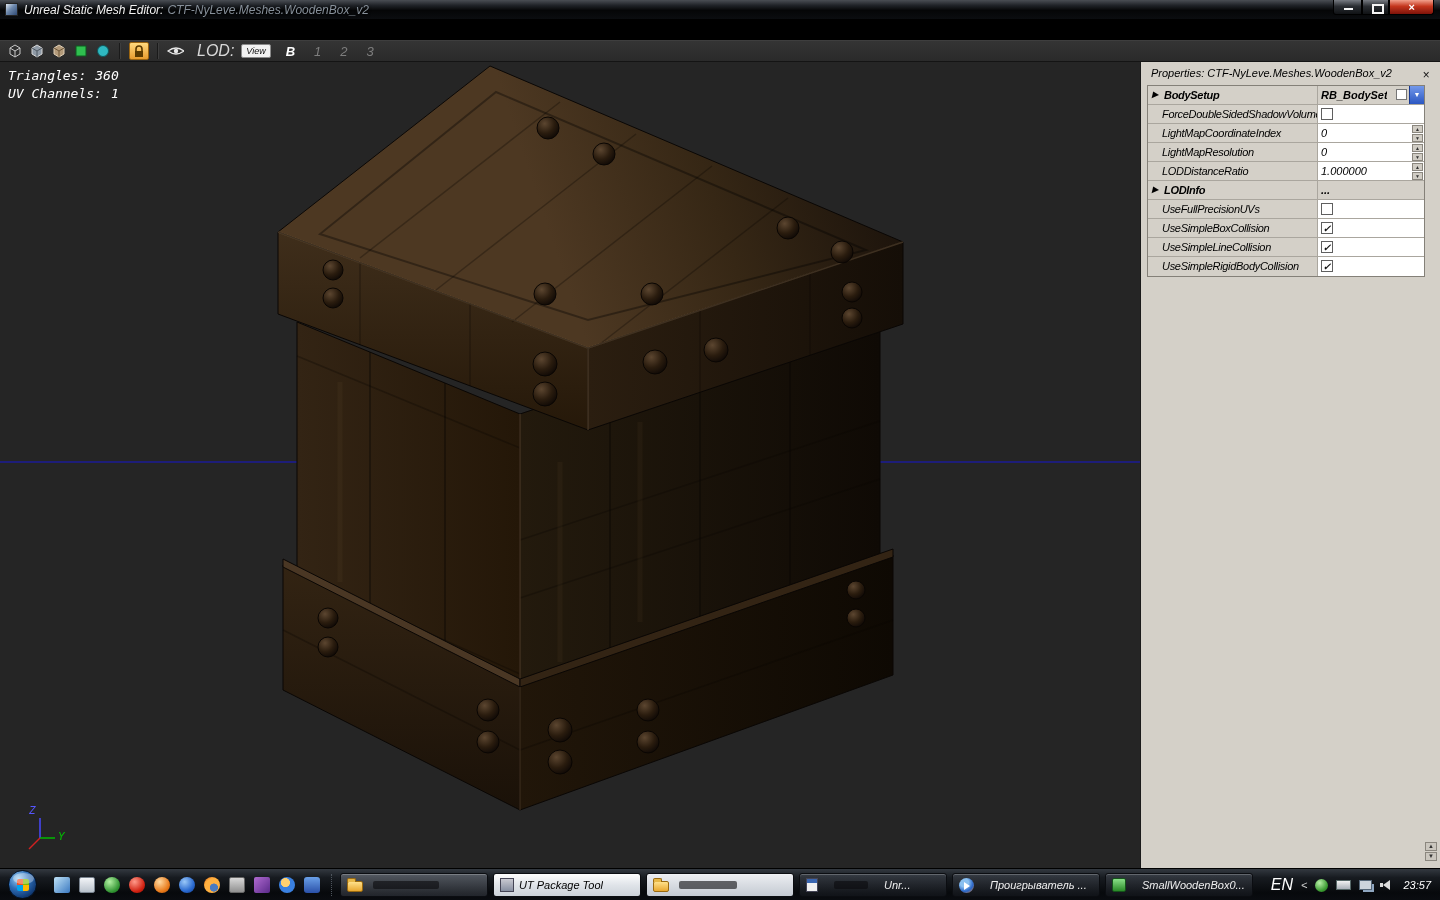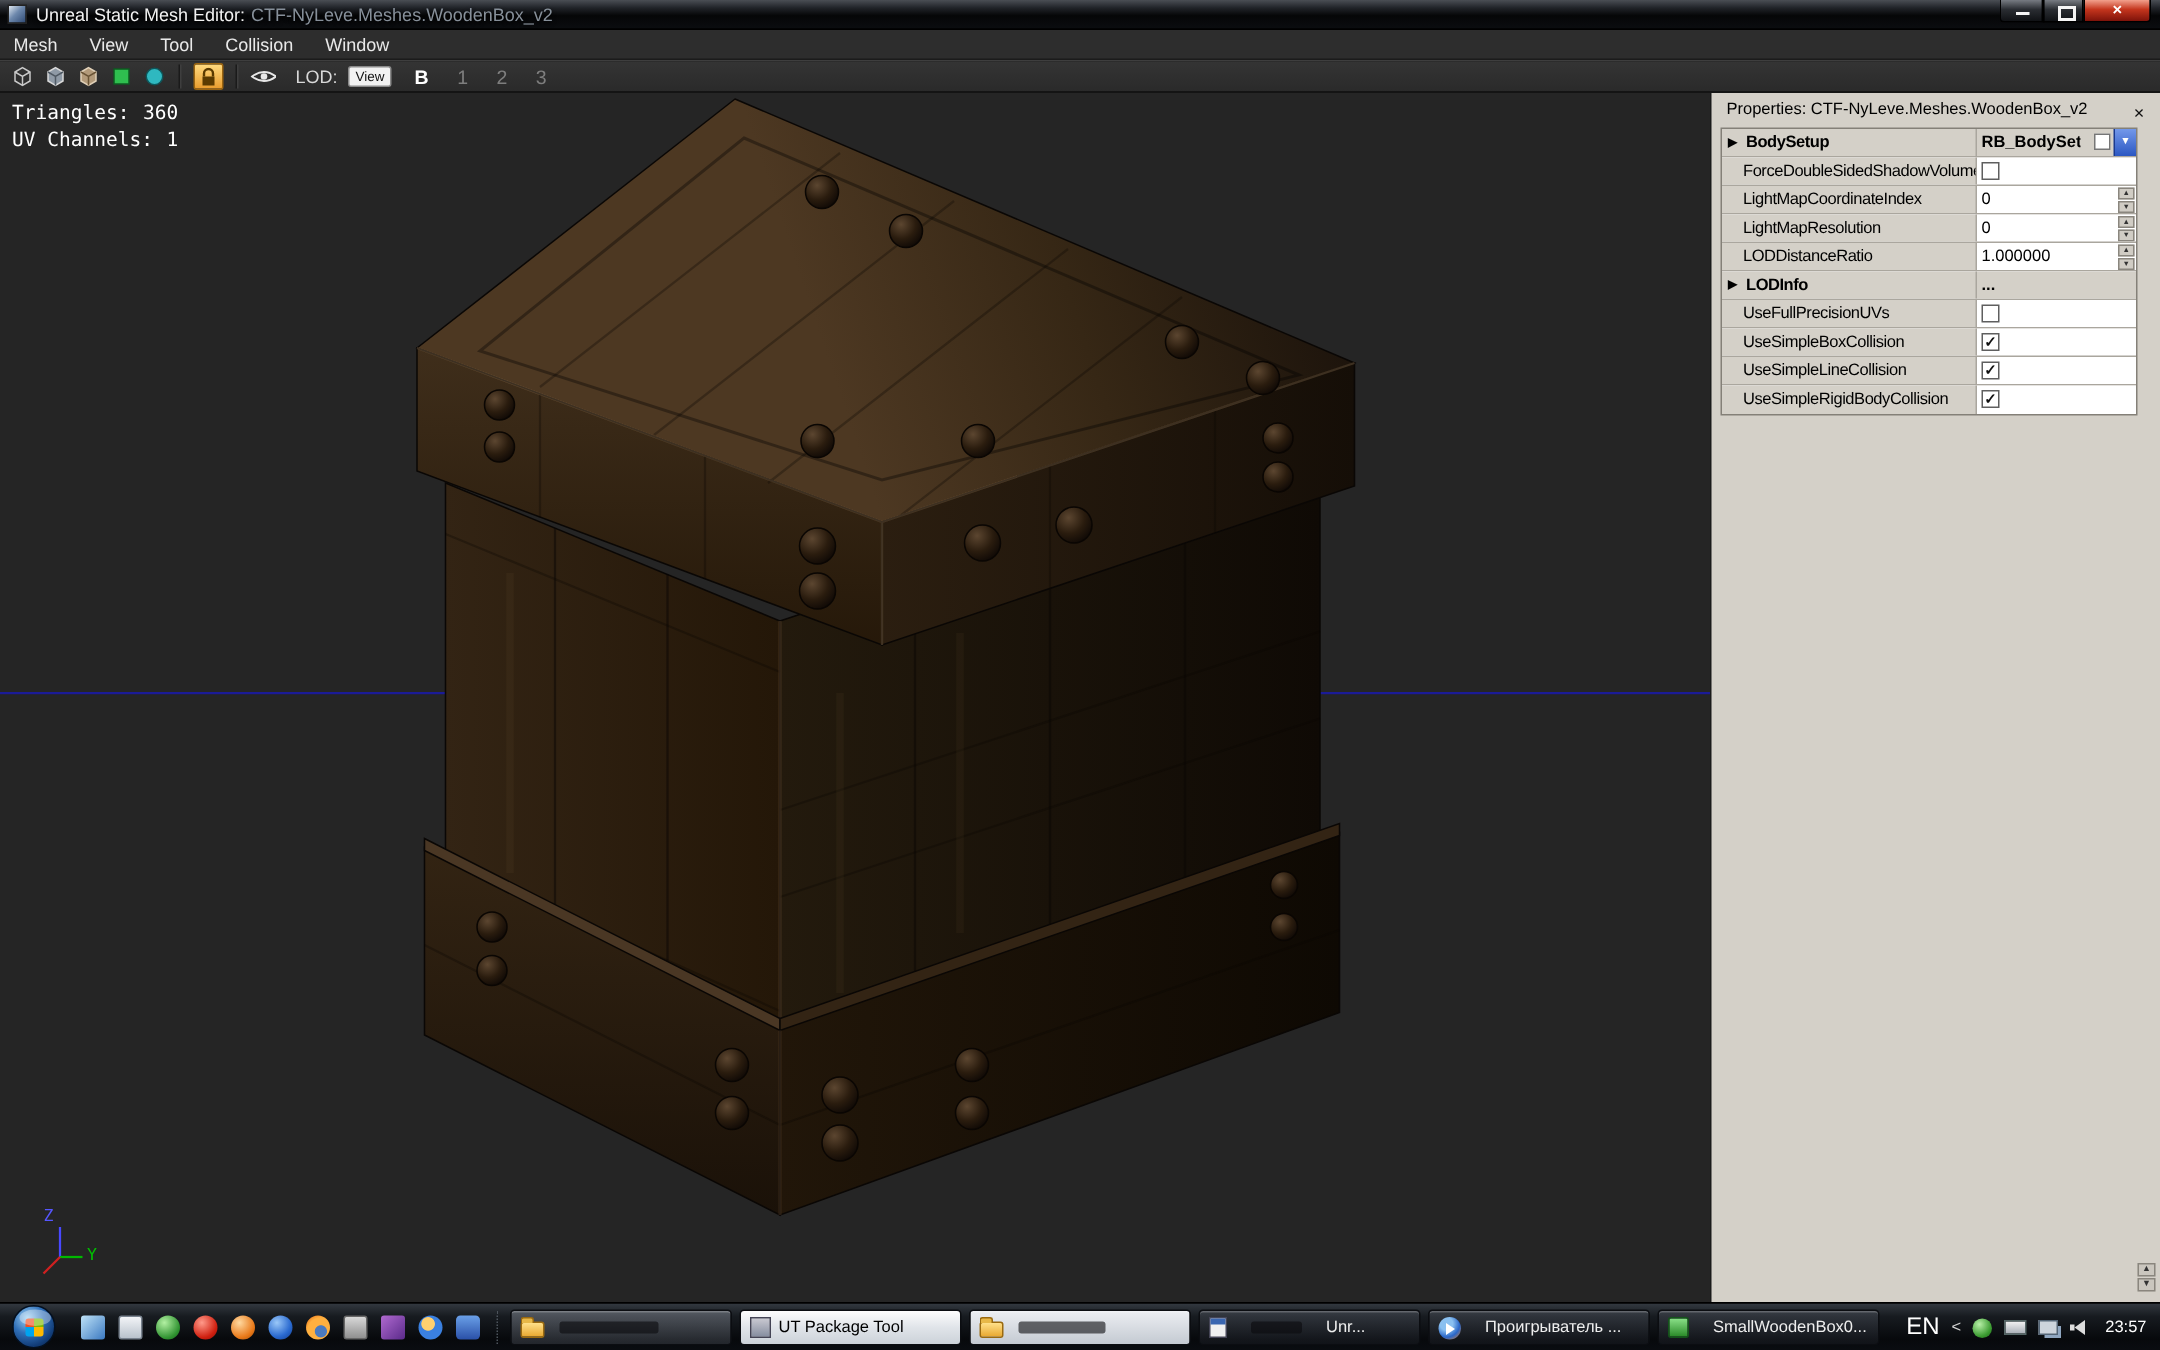--- a/index.html
+++ b/index.html
@@ -1,18 +1,18 @@
 <!DOCTYPE html>
 <html><head>
 <meta charset="utf-8">
 <style>
   * { margin:0; padding:0; box-sizing:border-box; }
   html,body { width:1440px; height:900px; overflow:hidden; background:#000;
               font-family:"Liberation Sans", sans-serif; }
-  .app { position:absolute; inset:0; }
+  .app { position:absolute; inset:0;font-style:italic; }
 
   
   .titlebar { position:absolute; left:0; top:0; width:1440px; height:20px;
     background:linear-gradient(180deg,#4a4e54 0%,#202328 28%,#050607 55%,#0b0d10 100%);
     border-bottom:1px solid #000; }
   .app-icon { position:absolute; left:5px; top:3px; width:13px; height:13px;
     background:linear-gradient(135deg,#cdd6e2,#5d7doc 40%,#3c5a86); border:1px solid #222;
     background:linear-gradient(135deg,#dfe7f0,#6d88ac 45%,#2f4a74); }
   .title-text { position:absolute; left:24px; top:3px; font-size:12px; color:#f2f2f2;
     text-shadow:0 1px 3px #000; white-space:nowrap; }
@@ -33,21 +33,21 @@
   .menu-item { display:inline-block; padding:3px 9px 0 9px; height:20px; cursor:default; }
 
   
   .toolbar { position:absolute; left:0; top:40px; width:1440px; height:22px;
     background:linear-gradient(#343434,#2a2a2a); border-top:1px solid #3e3e3e;
     border-bottom:1px solid #141414; display:flex; align-items:center; padding-left:6px; gap:5px; }
   .tb-icon { width:17px; height:17px; display:flex; align-items:center; justify-content:center; }
   .tb-sepr { width:2px; height:16px; border-left:1px solid #1a1a1a; border-right:1px solid #3e3e3e; margin:0 3px; }
   .lock-btn { width:20px; height:18px; border:1px solid #9a6410; border-radius:2px;
     background:linear-gradient(#ffd97e,#e89c2e); display:flex; align-items:center; justify-content:center; }
-  .lod-label { color:#d8d8d8; font-size:12px; margin-left:8px; }
+  .lod-label { color:#d8d8d8; font-size:16px; margin-left:8px; }
   .auto-btn { background:#f2f2f2; color:#111; font-size:9px; border:1px solid #8a8a8a;
     border-radius:2px; padding:1px 4px; margin-left:2px; }
   .lod-b { color:#fff; font-weight:bold; font-size:13px; margin-left:10px; }
   .lod-n { color:#7e7e7e; font-size:13px; margin-left:14px; }
 
   
   .viewport { position:absolute; left:0; top:62px; width:1140px; height:806px;
     background:#252525; overflow:hidden; }
   .stats { position:absolute; left:8px; top:5px; color:#fff;
     font-family:"DejaVu Sans Mono", monospace; font-size:13px; line-height:18px; z-index:3; }
@@ -160,27 +160,20 @@
     </div>
     <div class="win-controls">
       <div class="wbtn min"></div>
       <div class="wbtn max"></div>
       <div class="wbtn close">
           <span class="x">×</span>
         </div>
     </div>
   </div>
 
-  <div class="menubar">
-    <span class="menu-item">Mesh</span>
-    <span class="menu-item">View</span>
-    <span class="menu-item">Tool</span>
-    <span class="menu-item">Collision</span>
-    <span class="menu-item">Window</span>
-  </div>
 
   <div class="toolbar">
     <span class="tb-icon">
       <svg width="16" height="16">
           <g fill="none" stroke="#c8c8c8" stroke-width="1">
             <path d="M3 5 L8 2 L13 5 L13 11 L8 14 L3 11 Z"></path>
             <path d="M3 5 L8 8 L13 5 M8 8 L8 14"></path>
           </g>
         </svg>
     </span>

